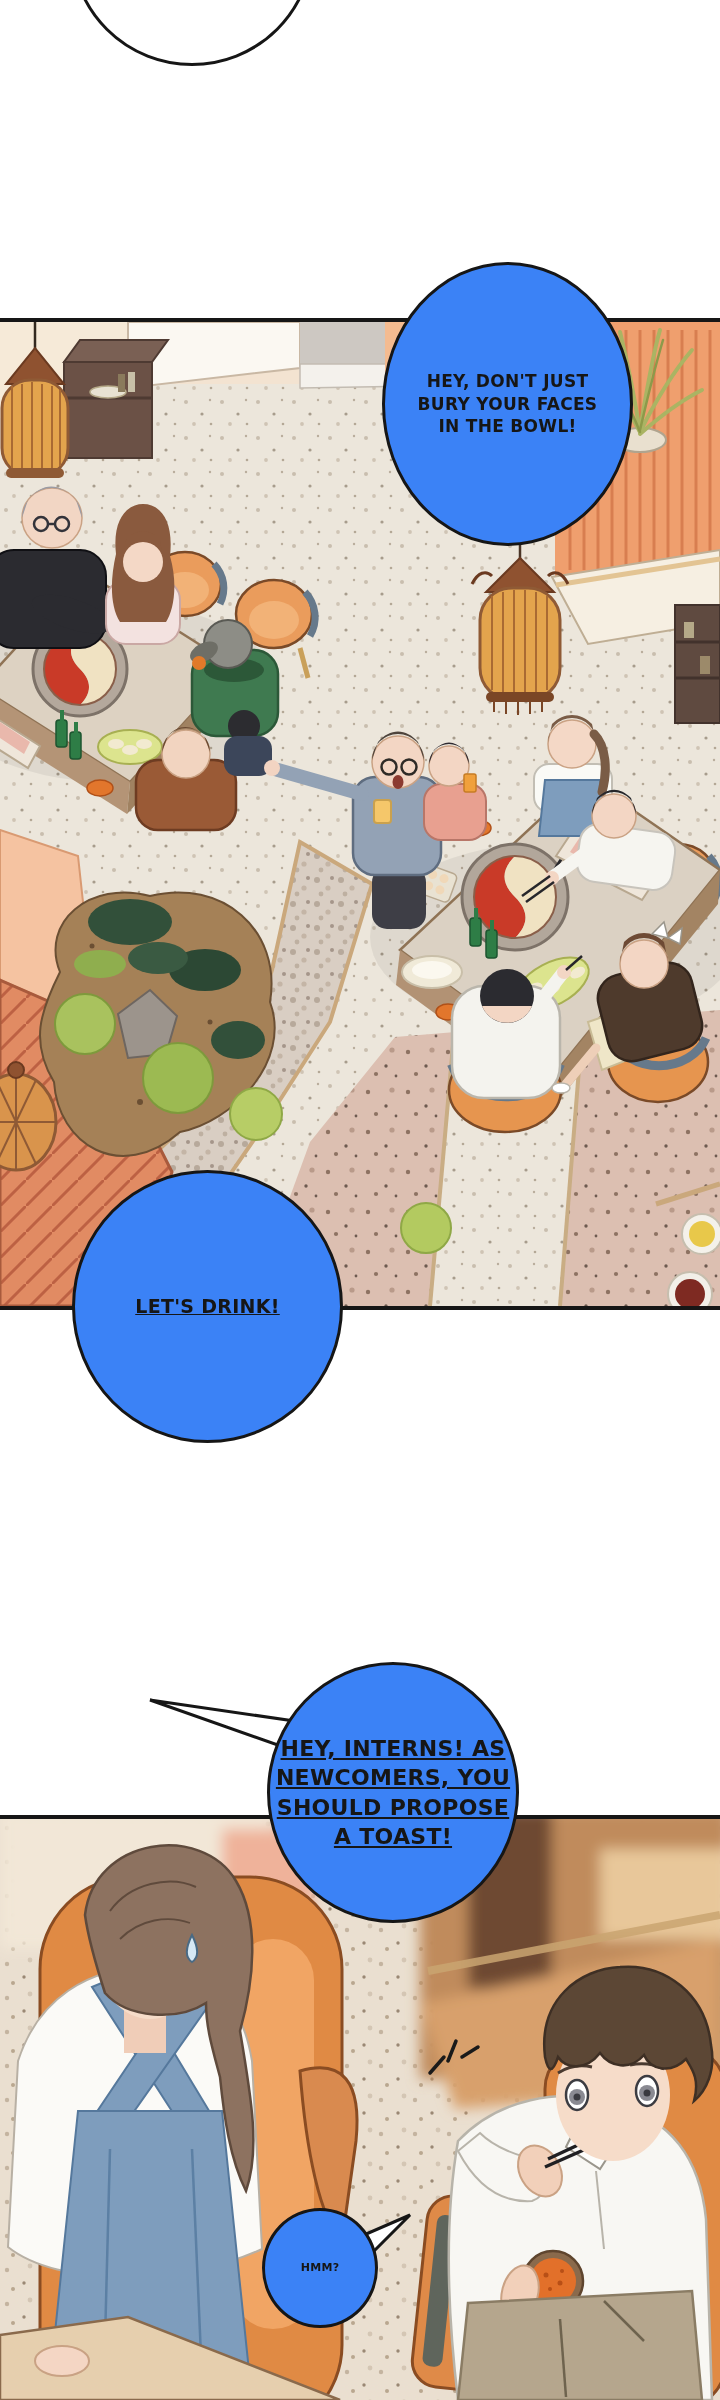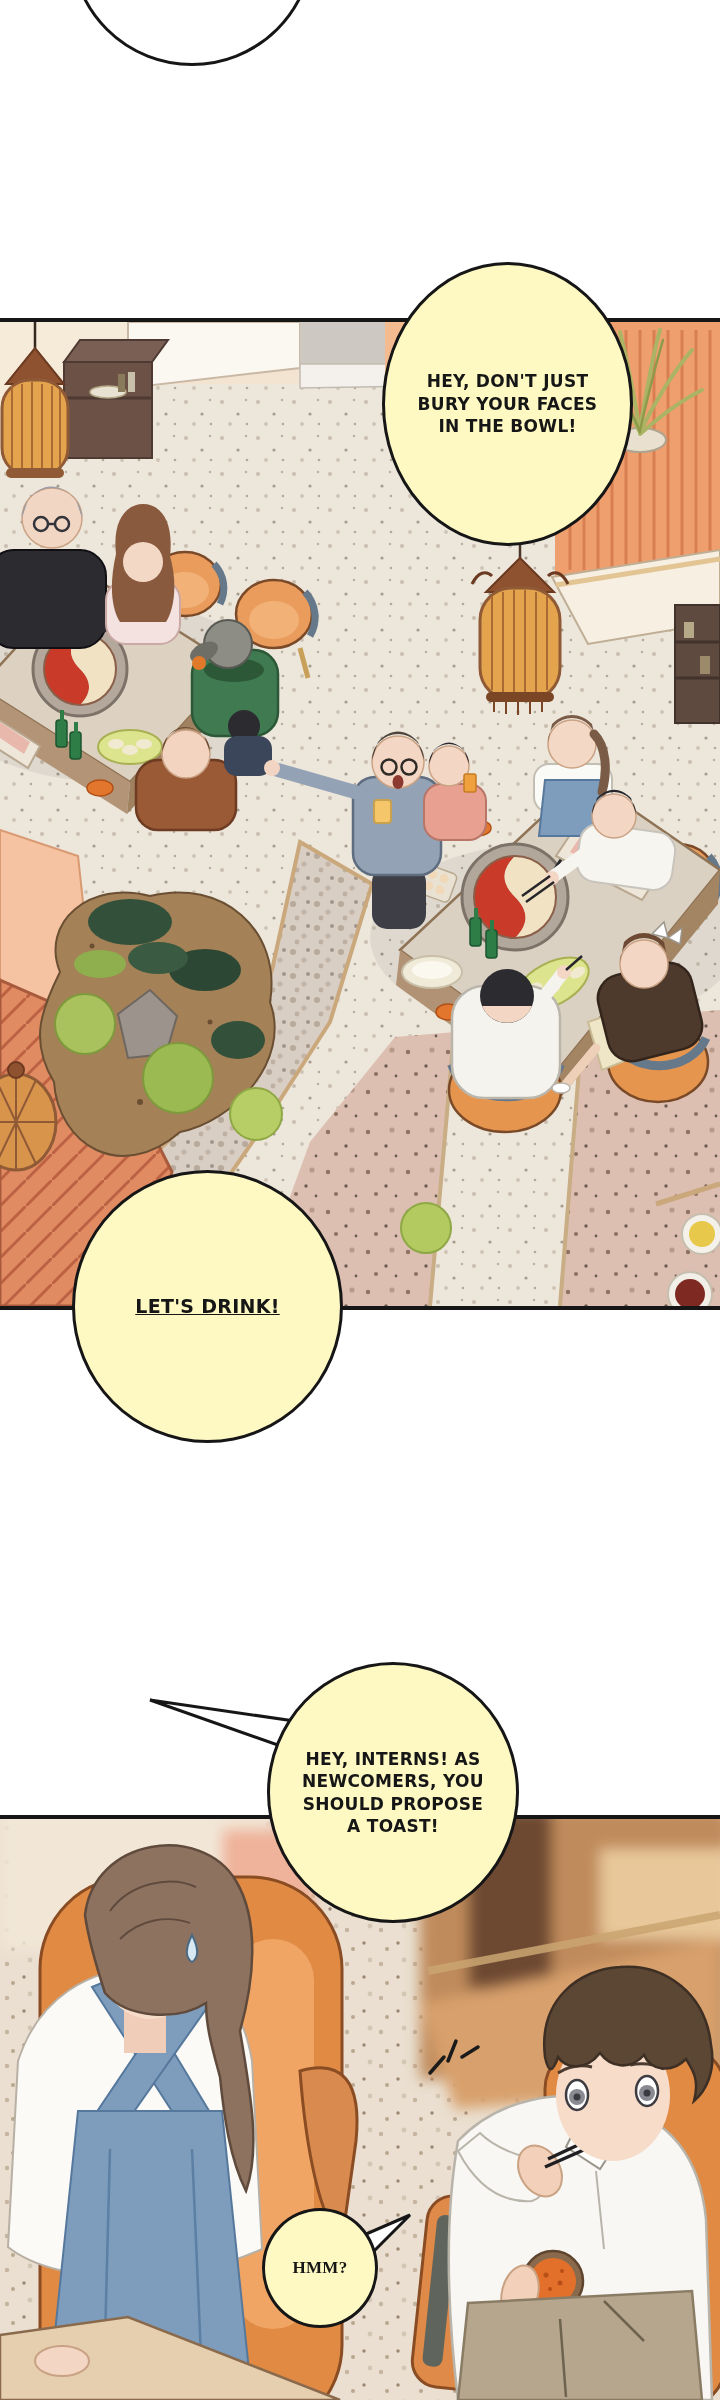--- a/index.html
+++ b/index.html
@@ -1,19 +1,19 @@
 <!DOCTYPE html>
 <html style="--paper: #ffffff; --ink: #161616;"><head>
 <meta charset="utf-8">
 <style>
   html,body{margin:0;padding:0;background:#ffffff;}
   #page{position:relative;width:720px;height:2400px;background:var(--paper,#ffffff);overflow:hidden;font-family:"DejaVu Sans","Liberation Sans",sans-serif;}
   .panel{position:absolute;left:0;width:720px;box-sizing:border-box;background:#efe8de;z-index:1;}
   .panel svg{display:block;width:100%;height:100%;}
-  .bubble{position:absolute;background:#fef9c3;border:3.5px solid var(--ink,#161616);border-radius:50%;display:flex;align-items:center;justify-content:center;text-align:center;z-index:6;}
+  .bubble{position:absolute;background:#3b82f6;border:3.5px solid var(--ink,#161616);border-radius:50%;display:flex;align-items:center;justify-content:center;text-align:center;z-index:6;}
   .bubble .txt{white-space:pre-line;font-weight:700;color:var(--ink,#161616);letter-spacing:.3px;line-height:1.32;}
   .tail{position:absolute;z-index:5;}
   #bubble-top{position:absolute;left:70px;top:-178px;width:238px;height:238px;border-radius:50%;background:#fff;border:3.5px solid var(--ink,#161616);z-index:2;}
 </style>
 </head>
 <body>
 
 <div id="page">
 
   <div id="bubble-top"></div>
@@ -517,26 +517,26 @@
   </div>
 
   <div class="bubble" style="left:72px;top:1170px;width:265px;height:267px;">
     <div class="txt" style="font-size:19px;text-decoration:underline;">LET'S DRINK!</div>
   </div>
 
   <svg class="tail" style="left:135px;top:1688px;" width="185" height="80" viewBox="0 0 185 80">
     <polygon points="15,12 180,36 174,68" fill="#ffffff" stroke="#161616" stroke-width="3"></polygon>
   </svg>
   <div class="bubble" style="left:267px;top:1662px;width:246px;height:255px;">
-    <div class="txt" style="font-size:17px;">HEY, INTERNS! AS
+    <div class="txt" style="font-size:22px;text-decoration:underline;">HEY, INTERNS! AS
 NEWCOMERS, YOU
 SHOULD PROPOSE
 A TOAST!</div>
   </div>
 
   <svg class="tail" style="left:340px;top:2205px;" width="80" height="70" viewBox="0 0 80 70">
     <polygon points="70,10 10,36 22,58" fill="#ffffff" stroke="#161616" stroke-width="3"></polygon>
   </svg>
   <div class="bubble" style="left:262px;top:2208px;width:110px;height:114px;">
-    <div class="txt" style="font-size:17px;font-family:Liberation Serif, serif;">HMM?</div>
+    <div class="txt" style="font-size:11px;">HMM?</div>
   </div>
 
 </div>
 
 </body></html>

